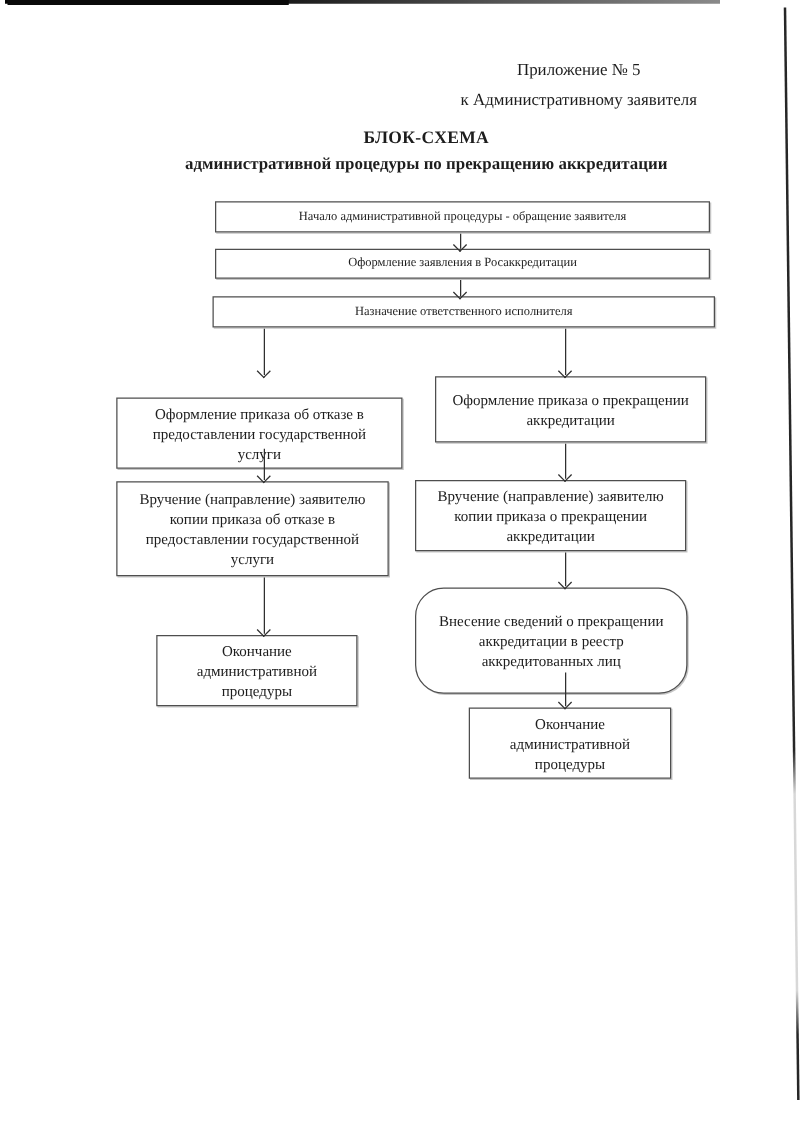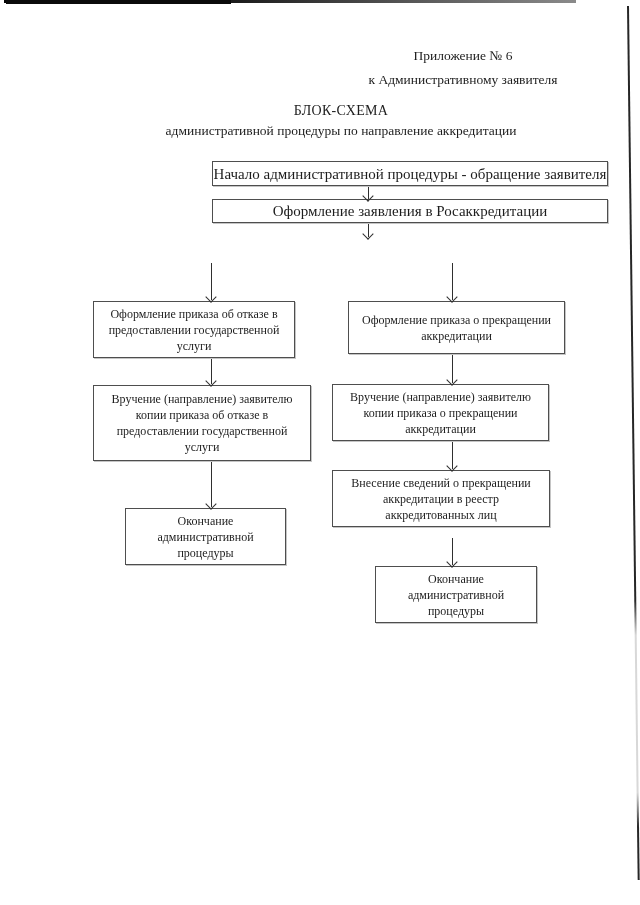--- a/index.html
+++ b/index.html
@@ -28,46 +28,46 @@
     transform: rotate(-0.7deg); transform-origin: top left;
   }
 
   
   .appendix {
     position: absolute; left: 343px; top: 44px; width: 240px;
     text-align: center; font-size: 13.5px; line-height: 24px;
   }
   .doc-title {
     position: absolute; left: 112px; top: 101px; width: 458px;
-    text-align: center; font-weight: normal;
+    text-align: center; font-weight: bold;
   }
   .doc-title .t1 { font-size: 14px; line-height: 20px; letter-spacing: 0.3px; }
   .doc-title .t2 { font-size: 13.5px; line-height: 20px; }
 
   
   .node {
     position: absolute; box-sizing: border-box;
     border: 1px solid #4e4e4e;
     background: #fff;
     display: flex; align-items: center; justify-content: center;
     text-align: center;
     font-size: 12px; line-height: 16px;
     white-space: pre-line;
     box-shadow: 1px 1px 0 rgba(90,90,90,0.35);
   }
-  .wide { font-size: 15px; margin-left: 40px; }
+  .wide { font-size: 10px; }
 
   .n-start            { left: 172px; top: 161px; width: 396px; height: 25px; }
   .n-register         { left: 172px; top: 199px; width: 396px; height: 24px; }
   .n-assign           { left: 170px; top: 237px; width: 402px; height: 25px; }
-  .n-refusal-order    { left:  93px; top: 301px; width: 202px; height: 57px; }
+  .n-refusal-order    { left:  93px; top: 318px; width: 229px; height: 57px; }
   .n-termination-order{ left: 348px; top: 301px; width: 217px; height: 53px; }
   .n-refusal-copy     { left:  93px; top: 385px; width: 218px; height: 76px; }
   .n-termination-copy { left: 332px; top: 384px; width: 217px; height: 57px; }
-  .n-registry         { left: 332px; top: 470px; width: 218px; height: 57px; }
+  .n-registry         { left: 332px; top: 470px; width: 218px; height: 85px; border-radius: 23px; }
   .n-end-left         { left: 125px; top: 508px; width: 161px; height: 57px; }
   .n-end-right        { left: 375px; top: 566px; width: 162px; height: 57px; }
 
   
   .arrow {
     position: absolute; width: 0;
     border-left: 1.4px solid #2f2f2f;
   }
   .arrow::after {
     content: ""; position: absolute;
@@ -90,31 +90,32 @@
 </head>
 <body>
 
 <div class="page">
 
   <div class="scan-top"></div>
   <div class="scan-top-thick"></div>
   <div class="scan-right"></div>
 
   <div class="appendix">
-    <div>Приложение № 6</div>
+    <div>Приложение № 5</div>
     <div>к Административному заявителя</div>
   </div>
 
   <div class="doc-title">
     <div class="t1">БЛОК-СХЕМА</div>
-    <div class="t2">административной процедуры по направление аккредитации</div>
+    <div class="t2">административной процедуры по прекращению аккредитации</div>
   </div>
 
   <div class="node wide n-start">Начало административной процедуры - обращение заявителя</div>
   <div class="node wide n-register">Оформление заявления в Росаккредитации</div>
+  <div class="node wide n-assign">Назначение ответственного исполнителя</div>
   <div class="node n-refusal-order">Оформление приказа об отказе в
 предоставлении государственной
 услуги</div>
   <div class="node n-termination-order">Оформление приказа о прекращении
 аккредитации</div>
   <div class="node n-refusal-copy">Вручение (направление) заявителю
 копии приказа об отказе в
 предоставлении государственной
 услуги</div>
   <div class="node n-termination-copy">Вручение (направление) заявителю

